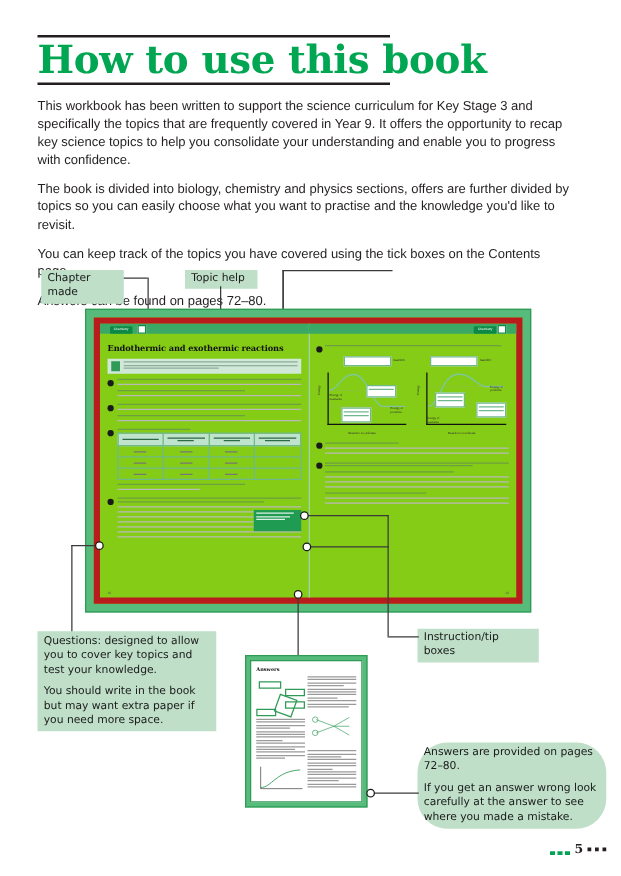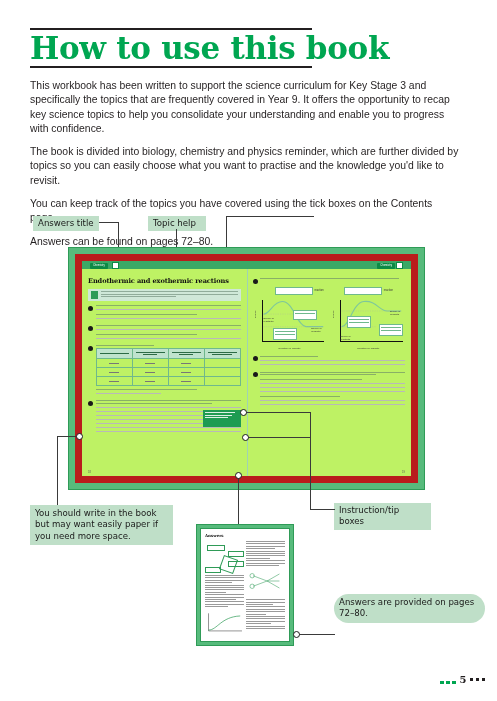--- a/index.html
+++ b/index.html
@@ -48,21 +48,21 @@
   }
 
   
   #spread{
     position:absolute;left:68px;top:247px;width:357px;height:243px;
     background:#57bb7c;border:1px solid #2f9b57;box-sizing:border-box;
     padding:6px;
   }
   #spread-inner{
     position:relative;width:100%;height:100%;
-    background:#bef264;border:7px solid #b91c1c;box-sizing:border-box;
+    background:#84cc16;border:5px solid #b91c1c;box-sizing:border-box;
   }
   .leafline{position:absolute;top:0;bottom:0;width:1px;background:#9fd3b3;}
 
   .pg{position:absolute;top:0;bottom:0;box-sizing:border-box;}
   #pg-left{left:0;width:50%;padding:5px 6px 0 6px;}
   #pg-right{right:0;width:50%;padding:5px 6px 0 6px;}
 
   .topbar{
     position:absolute;left:0;right:0;top:0;height:8px;background:#3ba866;
   }
@@ -178,33 +178,33 @@
 
 <div class="page">
 
   <div id="header">
     <div id="title-rule-top"></div>
     <h1 id="page-title">How to use this book</h1>
     <div id="title-rule-bot"></div>
 
     <div id="intro">
       <p>This workbook has been written to support the science curriculum for Key Stage 3 and specifically the topics that are frequently covered in Year 9. It offers the opportunity to recap key science topics to help you consolidate your understanding and enable you to progress with confidence.</p>
-      <p>The book is divided into biology, chemistry and physics reminder, which are further divided by topics so you can easily choose what you want to practise and the knowledge you'd like to revisit.</p>
+      <p>The book is divided into biology, chemistry and physics sections, offers are further divided by topics so you can easily choose what you want to practise and the knowledge you'd like to revisit.</p>
       <p>You can keep track of the topics you have covered using the tick boxes on the Contents page.</p>
       <p>Answers can be found on pages 72–80.</p>
     </div>
   </div>
 
   <div class="lead h" style="left:226px;top:216px;width:88px;"></div>
   <div class="lead v" style="left:226px;top:216px;height:32px;"></div>
   <div class="dot" style="left:223px;top:275px;"></div>
   <div class="lead v" style="left:226px;top:216px;height:62px;"></div>
 
   <div class="note small" style="left:33px;top:216px;width:66px;">
-    <p>Answers title</p>
+    <p>Chapter made</p>
   </div>
   <div class="lead h" style="left:99px;top:222px;width:19px;"></div>
   <div class="lead v" style="left:118px;top:222px;height:30px;"></div>
   <div class="dot" style="left:115px;top:250px;"></div>
 
   <div class="note small" style="left:148px;top:216px;width:58px;">
     <p>Topic help</p>
   </div>
   <div class="lead v" style="left:176px;top:229px;height:37px;"></div>
   <div class="dot" style="left:173px;top:264px;"></div>
@@ -429,21 +429,22 @@
           </div>
         </div>
 
         <div class="pgnum" id="pgnum-right">19</div>
       </div>
 
     </div>
   </div>
 
   <div class="note" style="left:30px;top:505px;width:143px;">
-    <p>You should write in the book but may want easily paper if you need more space.</p>
+    <p>Questions: designed to allow you to cover key topics and test your knowledge.</p>
+    <p>You should write in the book but may want extra paper if you need more space.</p>
   </div>
   <div class="lead v" style="left:57px;top:436px;height:69px;"></div>
   <div class="lead h" style="left:57px;top:436px;width:22px;"></div>
   <div class="dot" style="left:76px;top:433px;"></div>
 
   <div class="note small" style="left:334px;top:503px;width:97px;">
     <p>Instruction/tip boxes</p>
   </div>
   <div class="lead h" style="left:310px;top:509px;width:25px;"></div>
   <div class="lead v" style="left:310px;top:412px;height:97px;"></div>
@@ -508,20 +509,21 @@
         <div class="al" style="width:50%"></div>
         <div class="al"></div><div class="al"></div><div class="al"></div>
         <div class="al" style="width:65%"></div>
         <div class="al"></div><div class="al"></div>
       </div>
     </div>
   </div>
 
   <div class="note" style="left:334px;top:594px;width:151px;border-radius:24px;">
     <p>Answers are provided on pages 72–80.</p>
+    <p>If you get an answer wrong look carefully at the answer to see where you made a mistake.</p>
   </div>
   <div class="lead h" style="left:299px;top:634px;width:36px;"></div>
   <div class="dot" style="left:293px;top:631px;"></div>
 
   <div id="left-dots">
     <div class="fdot green"></div>
       <div class="fdot green"></div>
       <div class="fdot green"></div>
   </div>
   <div id="footer-mark">

